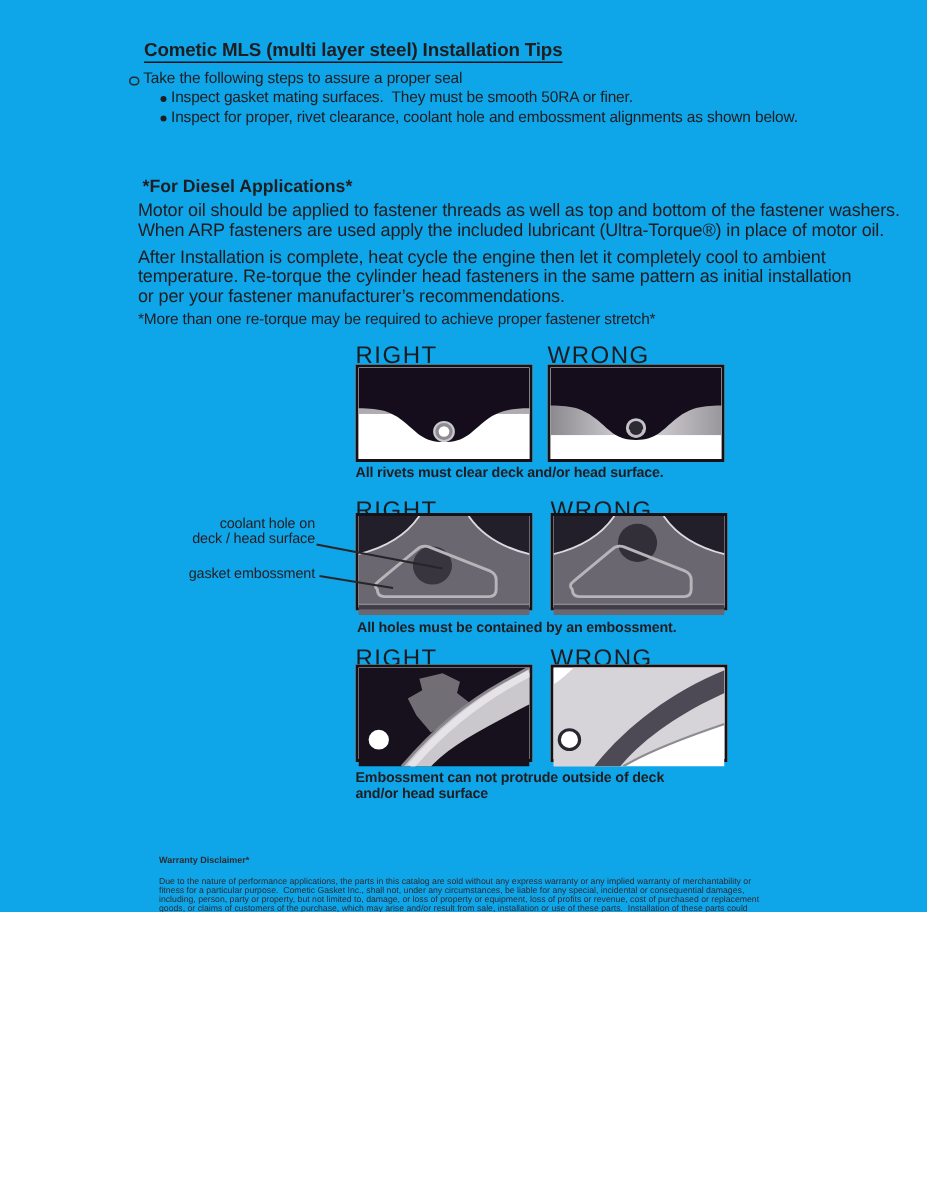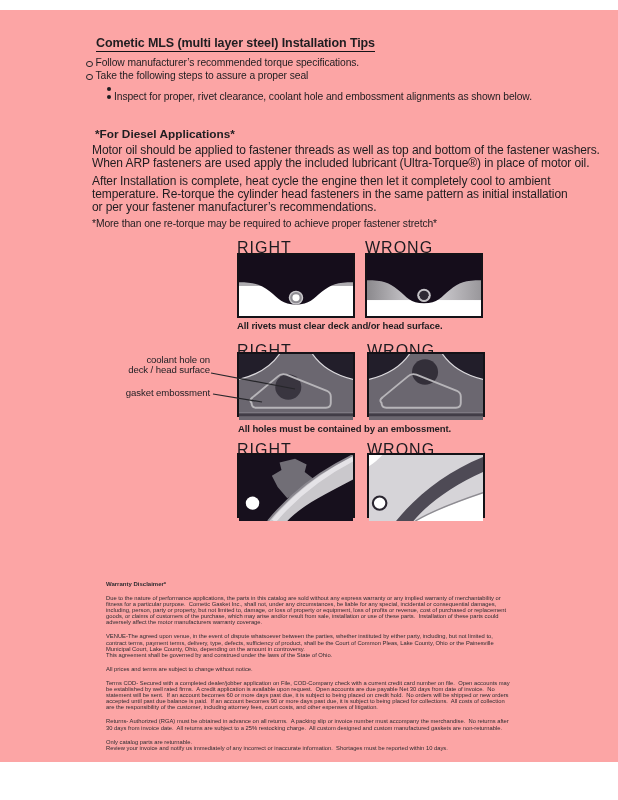--- a/index.html
+++ b/index.html
@@ -1,17 +1,17 @@
 <!DOCTYPE html>
 <html><head>
 <meta charset="utf-8">
 <style>
   html,body{margin:0;padding:0;background:#fff;}
-  .page{position:relative;width:618px;height:752px;background:#fca5a5;overflow:hidden;
-        font-family:"Liberation Sans","DejaVu Sans",sans-serif;color:#1f1d20;margin-top:10px;}
+  .page{position:relative;width:618px;height:608px;background:#0ea5e9;overflow:hidden;
+        font-family:"Liberation Sans","DejaVu Sans",sans-serif;color:#1f1d20;}
   .abs{position:absolute;}
 
   .title{left:96px;top:26px;font-size:12.5px;font-weight:bold;letter-spacing:-.1px;margin:0;}
   .title .title-text{display:inline-block;border-bottom:1.6px solid #151318;padding-bottom:1px;}
 
   .tips{left:86px;top:47px;}
   .tip{display:flex;align-items:flex-start;line-height:12.9px;font-size:10.3px;letter-spacing:-.1px;}
   .tip .tip-text{white-space:pre;}
   .tip.sub{margin-left:21px;}
   .marker-o{width:4.5px;height:4.5px;border:1px solid #2a282c;border-radius:50%;margin:3.6px 3px 0 0;flex:0 0 auto;}
@@ -56,28 +56,25 @@
 
 <div class="page">
 
   <h1 class="abs title">
     <span class="title-text">Cometic MLS (multi layer steel) Installation Tips</span>
   </h1>
 
   <div class="abs tips">
     <div class="tip">
       <span class="marker-o"></span>
-      <span class="tip-text">Follow manufacturer’s recommended torque specifications.</span>
-    </div>
-    <div class="tip">
-      <span class="marker-o"></span>
       <span class="tip-text">Take the following steps to assure a proper seal</span>
     </div>
     <div class="tip sub">
       <span class="marker-f"></span>
+      <span class="tip-text">Inspect gasket mating surfaces.  They must be smooth 50RA or finer.</span>
     </div>
     <div class="tip sub">
       <span class="marker-f"></span>
       <span class="tip-text">Inspect for proper, rivet clearance, coolant hole and embossment alignments as shown below.</span>
     </div>
   </div>
 
   <div class="abs diesel-heading">*For Diesel Applications*</div>
   <div class="abs body-para p1">Motor oil should be applied to fastener threads as well as top and bottom of the fastener washers.
 When ARP fasteners are used apply the included lubricant (Ultra-Torque®) in place of motor oil.</div>
@@ -179,20 +176,22 @@
   <div class="abs fig-box f3-bw">
     <svg width="114" height="66" viewBox="0 0 118 70" preserveAspectRatio="none">
       <rect x="0" y="0" width="118" height="70" fill="#ffffff"></rect>
       <path d="M14,0 H118 V40 C92,50 66,59 48,70 H0 V12 C6,8 10,4 14,0 Z" fill="#d6d4d8"></path>
       <path d="M48,70 C66,59 92,49 118,40" stroke="#8e8c92" stroke-width="1.5" fill="none"></path>
       <path d="M28,70 C50,42 80,18 118,2 L118,18 C88,32 62,50 46,70 Z" fill="#4e4a55"></path>
       <circle cx="11" cy="51" r="7" fill="#ffffff" stroke="#2a2630" stroke-width="2.2"></circle>
     </svg>
   </div>
 
+  <div class="abs fig-caption cap3">Embossment can not protrude outside of deck
+and/or head surface</div>
 
   <div class="abs warranty">
     <div class="w-head">Warranty Disclaimer*</div>
     <div class="w-para">Due to the nature of performance applications, the parts in this catalog are sold without any express warranty or any implied warranty of merchantability or
 fitness for a particular purpose.  Cometic Gasket Inc., shall not, under any circumstances, be liable for any special, incidental or consequential damages,
 including, person, party or property, but not limited to, damage, or loss of property or equipment, loss of profits or revenue, cost of purchased or replacement
 goods, or claims of customers of the purchase, which may arise and/or result from sale, installation or use of these parts.  Installation of these parts could
 adversely affect the motor manufacturers warranty coverage.</div>
     <div class="w-para">VENUE-The agreed upon venue, in the event of dispute whatsoever between the parties, whether instituted by either party, including, but not limited to,
 contract terms, payment terms, delivery, type, defects, sufficiency of product, shall be the Court of Common Pleas, Lake County, Ohio or the Painesville

